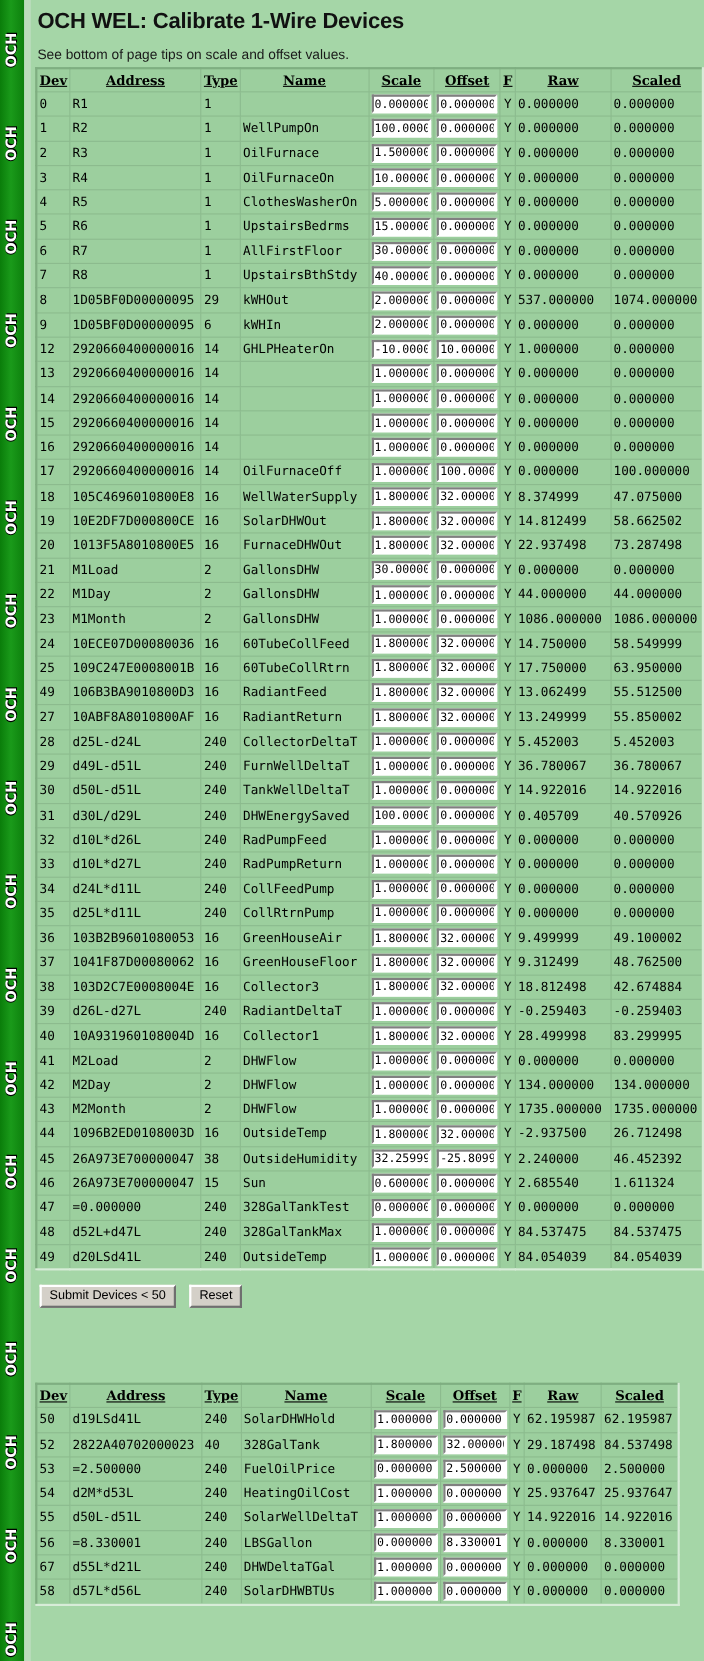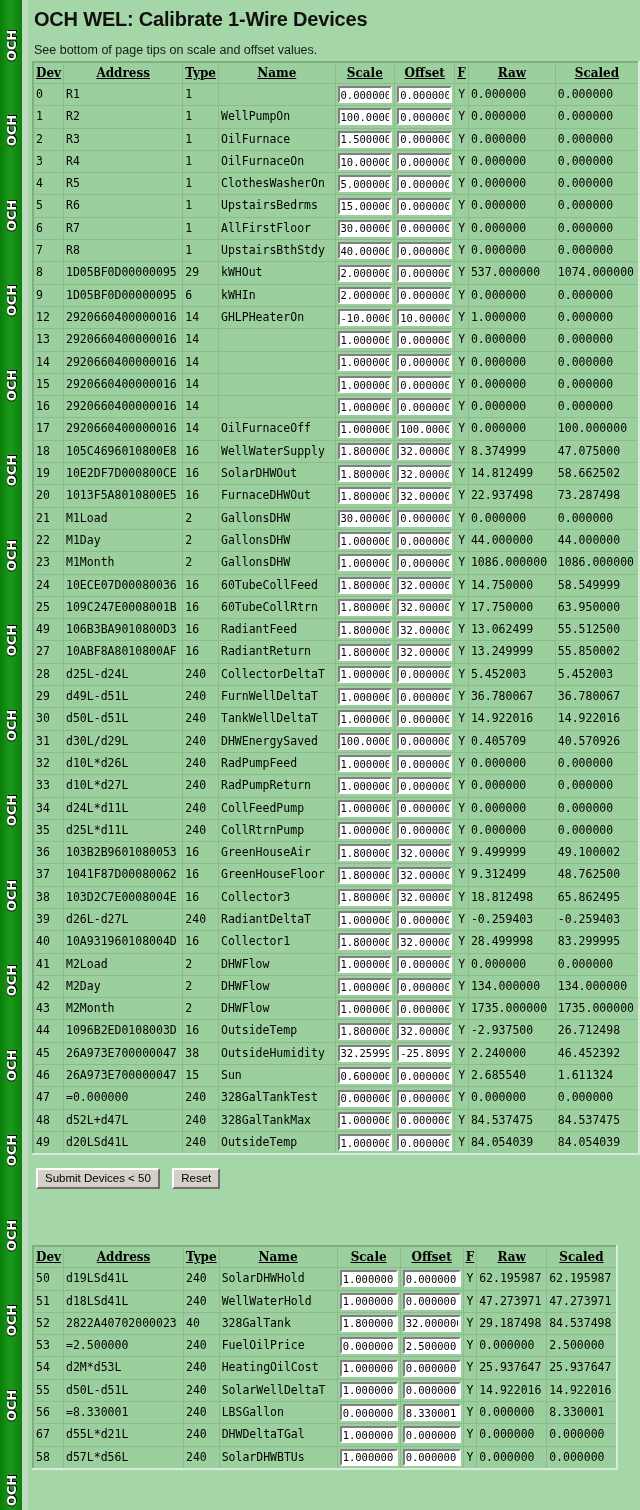--- a/index.html
+++ b/index.html
@@ -123,21 +123,21 @@
     font-size: 10.5px;
     color: #000;
     padding: 0 1px;
     margin: 0;
     display: block;
     line-height: 13px;
   }
 
   
   #buttonbar {
-    margin: 13px 0 0 4px;
+    margin: 13px 0 12px 4px;
   }
   button.winbtn {
     font-family: "Liberation Sans", sans-serif;
     font-size: 11.5px;
     color: #000;
     background: #d4d0c8;
     border: 2px solid;
     border-color: #ffffff #6f6f6f #6f6f6f #ffffff;
     padding: 2px 7px 3px 7px;
     margin-right: 8px;
@@ -740,21 +740,21 @@
             <td class="c-type">16</td>
             <td class="c-name">Collector3</td>
             <td class="c-scale">
               <input class="numfield" type="text" value="1.800000" style="">
             </td>
             <td class="c-offset">
               <input class="numfield" type="text" value="32.000000" style="">
             </td>
             <td class="c-f">Y</td>
             <td class="c-raw">18.812498</td>
-            <td class="c-scaled">65.862495</td>
+            <td class="c-scaled">42.674884</td>
           </tr>
           <tr>
             <td class="c-dev">39</td>
             <td class="c-addr">d26L-d27L</td>
             <td class="c-type">240</td>
             <td class="c-name">RadiantDeltaT</td>
             <td class="c-scale">
               <input class="numfield" type="text" value="1.000000" style="">
             </td>
             <td class="c-offset">
@@ -948,35 +948,20 @@
               <input class="numfield" type="text" value="1.000000" style="">
             </td>
             <td class="c-offset">
               <input class="numfield" type="text" value="0.000000" style="">
             </td>
             <td class="c-f">Y</td>
             <td class="c-raw">62.195987</td>
             <td class="c-scaled">62.195987</td>
           </tr>
           <tr>
-            <td class="c-dev">51</td>
-            <td class="c-addr">d18LSd41L</td>
-            <td class="c-type">240</td>
-            <td class="c-name">WellWaterHold</td>
-            <td class="c-scale">
-              <input class="numfield" type="text" value="1.000000" style="">
-            </td>
-            <td class="c-offset">
-              <input class="numfield" type="text" value="0.000000" style="">
-            </td>
-            <td class="c-f">Y</td>
-            <td class="c-raw">47.273971</td>
-            <td class="c-scaled">47.273971</td>
-          </tr>
-          <tr>
             <td class="c-dev">52</td>
             <td class="c-addr">2822A40702000023</td>
             <td class="c-type">40</td>
             <td class="c-name">328GalTank</td>
             <td class="c-scale">
               <input class="numfield" type="text" value="1.800000" style="">
             </td>
             <td class="c-offset">
               <input class="numfield" type="text" value="32.000000" style="">
             </td>

